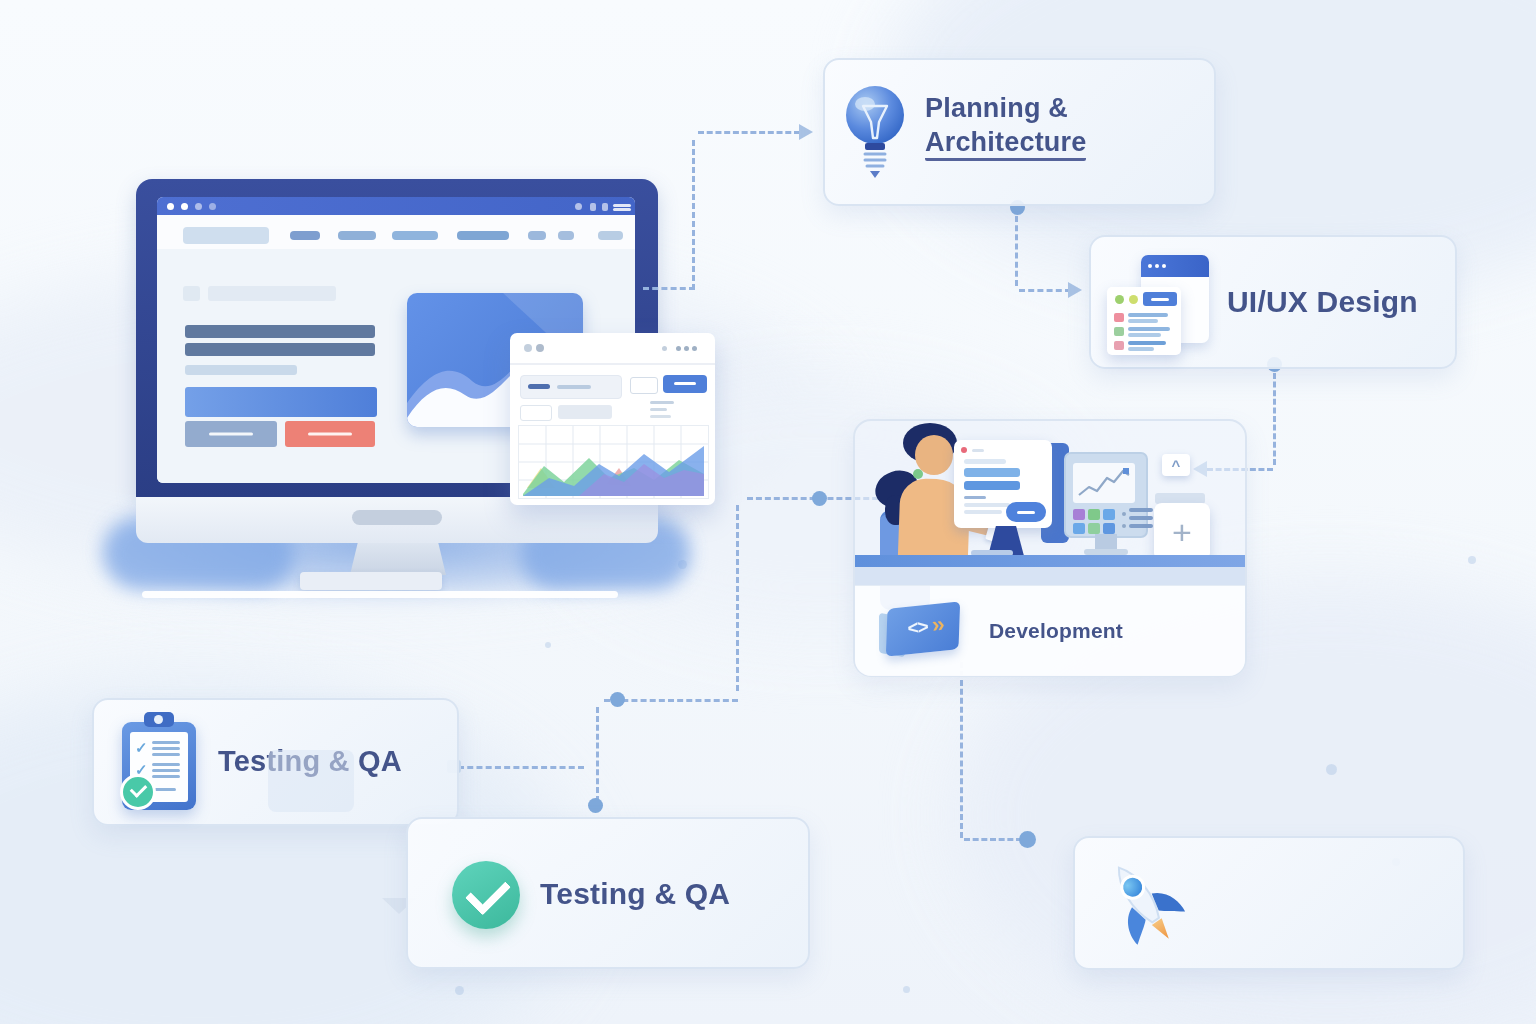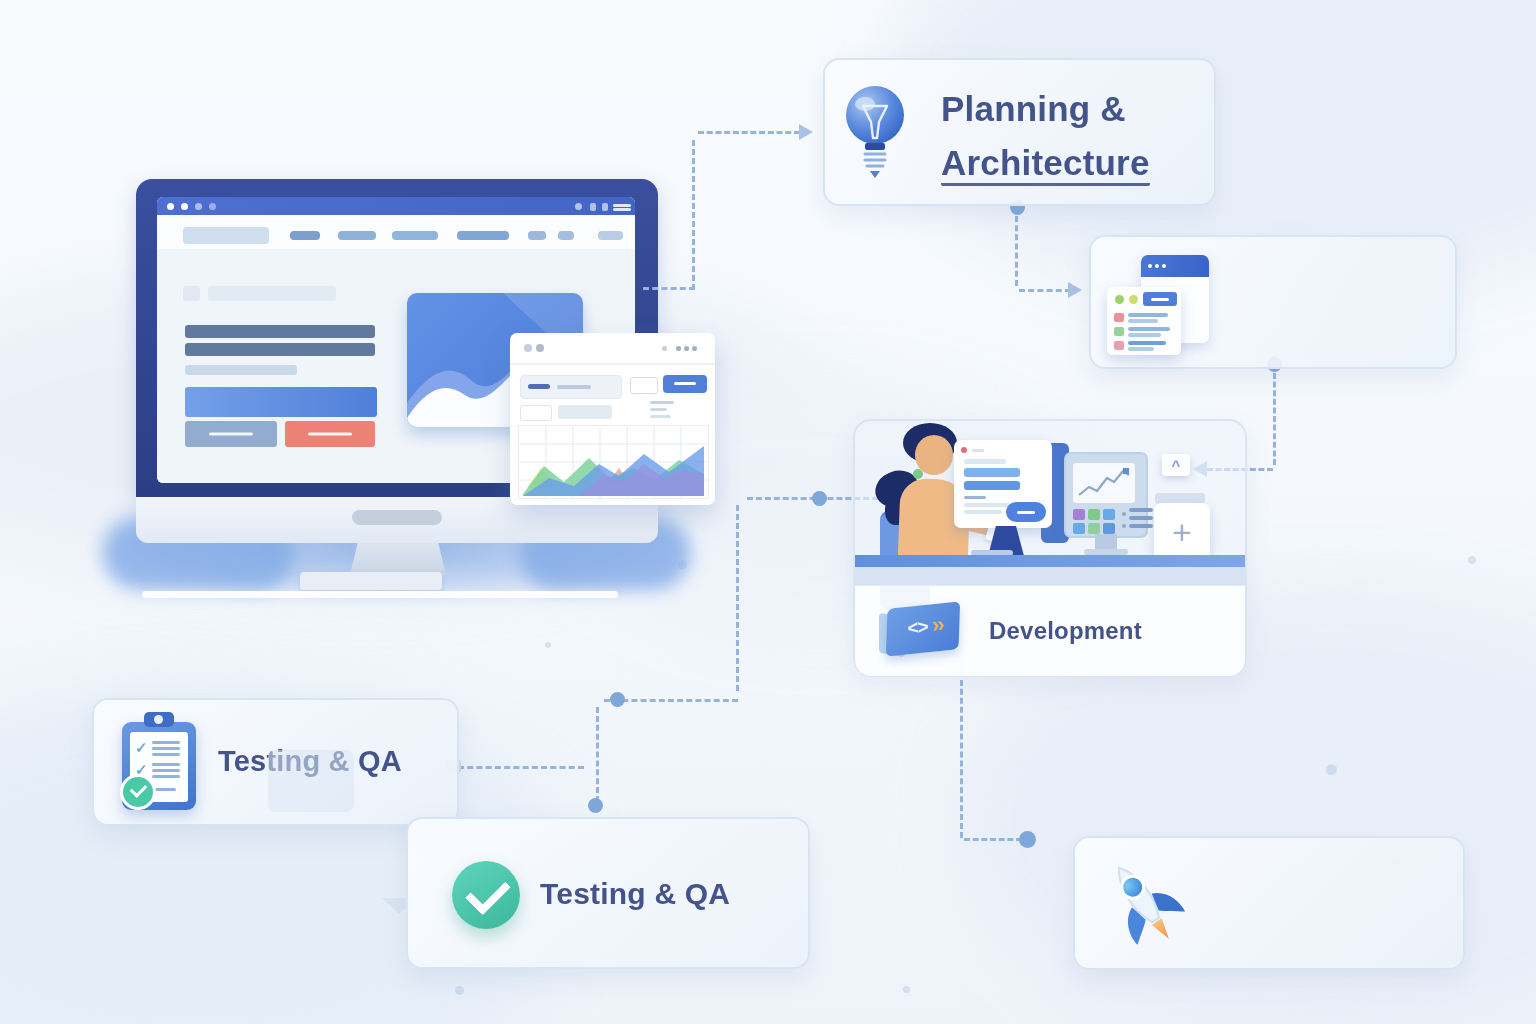--- a/index.html
+++ b/index.html
@@ -23,21 +23,21 @@
   .arrow-l{position:absolute;width:0;height:0;border-top:8px solid transparent;border-bottom:8px solid transparent;border-right:14px solid #a9c2e4;z-index:7;}
   .conn-tab{position:absolute;width:14px;height:13px;background:#ccdcef;border-radius:3px;z-index:7;}
   .tri-down{position:absolute;width:0;height:0;border-left:17px solid transparent;border-right:17px solid transparent;border-top:16px solid #d6e0ee;opacity:.8;z-index:2;}
 
   
   .card{position:absolute;background:linear-gradient(135deg,rgba(250,252,255,.95),rgba(235,242,250,.88));
     border:2px solid #d9e4f2;border-radius:16px;box-shadow:0 10px 24px rgba(120,150,200,.14);z-index:8;
     display:flex;align-items:center;}
   .card-label{color:#44548a;font-weight:700;letter-spacing:.2px;}
   .two-line span{display:block;}
-  .underlined{border-bottom:3px solid #55639a;display:inline-block;line-height:1.15;border-radius:2px;margin-top:16px;}
+  .underlined{border-bottom:3px solid #55639a;display:inline-block;line-height:1.15;border-radius:2px;}
 
   
   .glow{position:absolute;filter:blur(9px);border-radius:40px;z-index:1;}
   .glow-main{left:100px;top:508px;width:588px;height:90px;background:radial-gradient(ellipse at 50% 40%,rgba(112,156,224,.75),rgba(140,175,230,.35) 60%,rgba(160,190,235,0) 80%);}
   .glow-l{left:104px;top:518px;width:190px;height:72px;background:#7ea7e6;opacity:.75;}
   .glow-r{left:520px;top:518px;width:170px;height:72px;background:#7ea7e6;opacity:.75;}
   .monitor-frame{position:absolute;left:136px;top:179px;width:522px;height:318px;background:linear-gradient(180deg,#3a4f9e,#2b3e85);border-radius:16px 16px 0 0;z-index:2;box-shadow:0 8px 20px rgba(80,110,170,.25);}
   .monitor-screen{position:absolute;left:21px;top:18px;width:478px;height:286px;background:#eff4fa;border-radius:6px;overflow:hidden;}
   .scr-topbar{position:absolute;left:0;top:0;width:100%;height:18px;background:linear-gradient(90deg,#4e6fd2,#4365c8);}
   .scr-dot{position:absolute;top:6px;width:7px;height:7px;border-radius:50%;background:#fff;}
@@ -122,23 +122,23 @@
   .clip-paper{position:absolute;left:12px;top:20px;width:58px;height:70px;background:#fdfeff;border-radius:3px;}
   .check-sm{color:#6aa8dc;font-size:15px;font-weight:700;position:absolute;line-height:1;}
   .clip-ln{position:absolute;height:3px;background:#90b4dc;border-radius:2px;}
   .clip-badge{position:absolute;left:2px;top:62px;width:30px;height:30px;background:#49c9a8;border:3px solid #fff;border-radius:50%;}
   .clip-badge::after{content:"";position:absolute;left:8px;top:7px;width:12px;height:7px;border-left:3px solid #fff;border-bottom:3px solid #fff;transform:rotate(-45deg);}
   .check-circle{position:absolute;left:44px;top:42px;width:68px;height:68px;border-radius:50%;background:linear-gradient(150deg,#5fd4bc,#3cb89c);box-shadow:0 8px 16px rgba(70,170,150,.35);}
   .check-circle::after{content:"";position:absolute;left:16px;top:19px;width:32px;height:17px;border-left:8px solid #fff;border-bottom:8px solid #fff;transform:rotate(-45deg);border-radius:2px;}
   .rocket-wrap{position:absolute;left:18px;top:14px;width:100px;height:100px;}
 
   
-  .lbl-planning{position:absolute;left:116px;top:30px;font-size:35px;line-height:37px;}
+  .lbl-planning{position:absolute;left:100px;top:30px;font-size:27px;line-height:37px;}
   .lbl-uiux{position:absolute;left:136px;top:48px;font-size:30px;}
-  .lbl-dev{margin-left:24px;font-size:24px;}
+  .lbl-dev{margin-left:24px;font-size:21px;}
   .lbl-test1{position:absolute;left:124px;top:45px;font-size:29px;}
   .lbl-test2{position:absolute;left:132px;top:58px;font-size:30px;}
   .lbl-launch{position:absolute;left:122px;top:26px;font-size:27px;line-height:37px;}
 </style>
 </head>
 <body>
 
 <div class="canvas">
 
   <div class="bgshape bg1"></div>
@@ -330,20 +330,21 @@
         <div class="ln" style="left:21px;top:26px;width:40px;"></div>
         <div class="ln" style="left:21px;top:32px;width:30px;background:#aecbe8;"></div>
         <div class="sq" style="left:7px;top:40px;background:#9ccf9e;"></div>
         <div class="ln" style="left:21px;top:40px;width:42px;"></div>
         <div class="ln" style="left:21px;top:46px;width:33px;background:#aecbe8;"></div>
         <div class="sq" style="left:7px;top:54px;background:#e8a0b0;"></div>
         <div class="ln" style="left:21px;top:54px;width:38px;background:#6ea0d8;"></div>
         <div class="ln" style="left:21px;top:60px;width:26px;background:#aecbe8;"></div>
       </div>
     </div>
+    <div class="card-label lbl-uiux">UI/UX Design</div>
   </div>
 
   <div class="dev-panel">
 
     <div class="chair"></div>
     <div class="ponytail"></div>
     <div class="ponytail2"></div>
     <div class="hair-tie"></div>
     <div class="body-t"></div>
     <div class="hair-top"></div>

